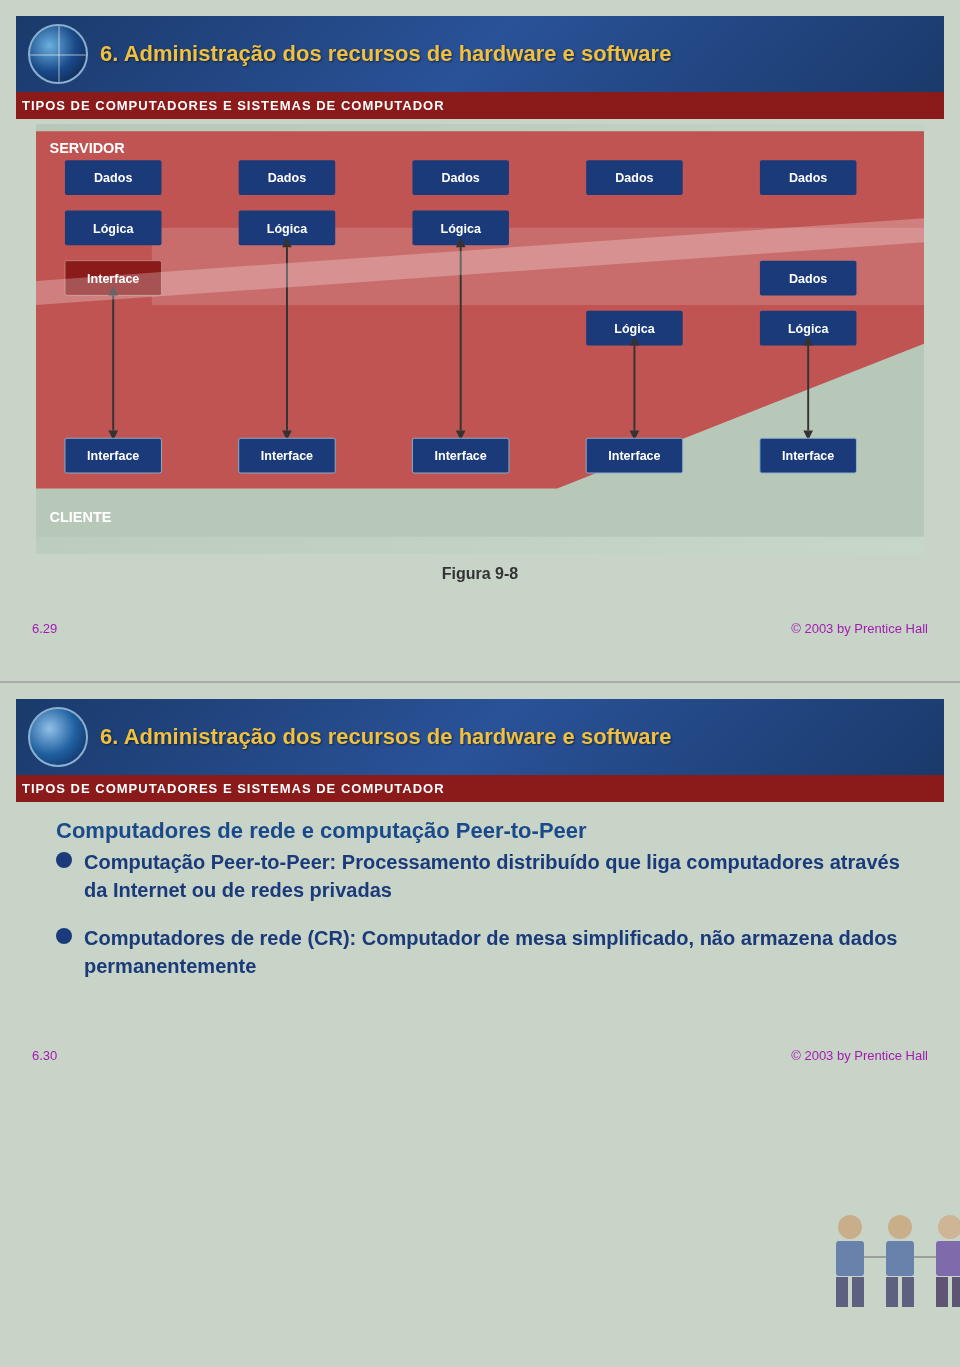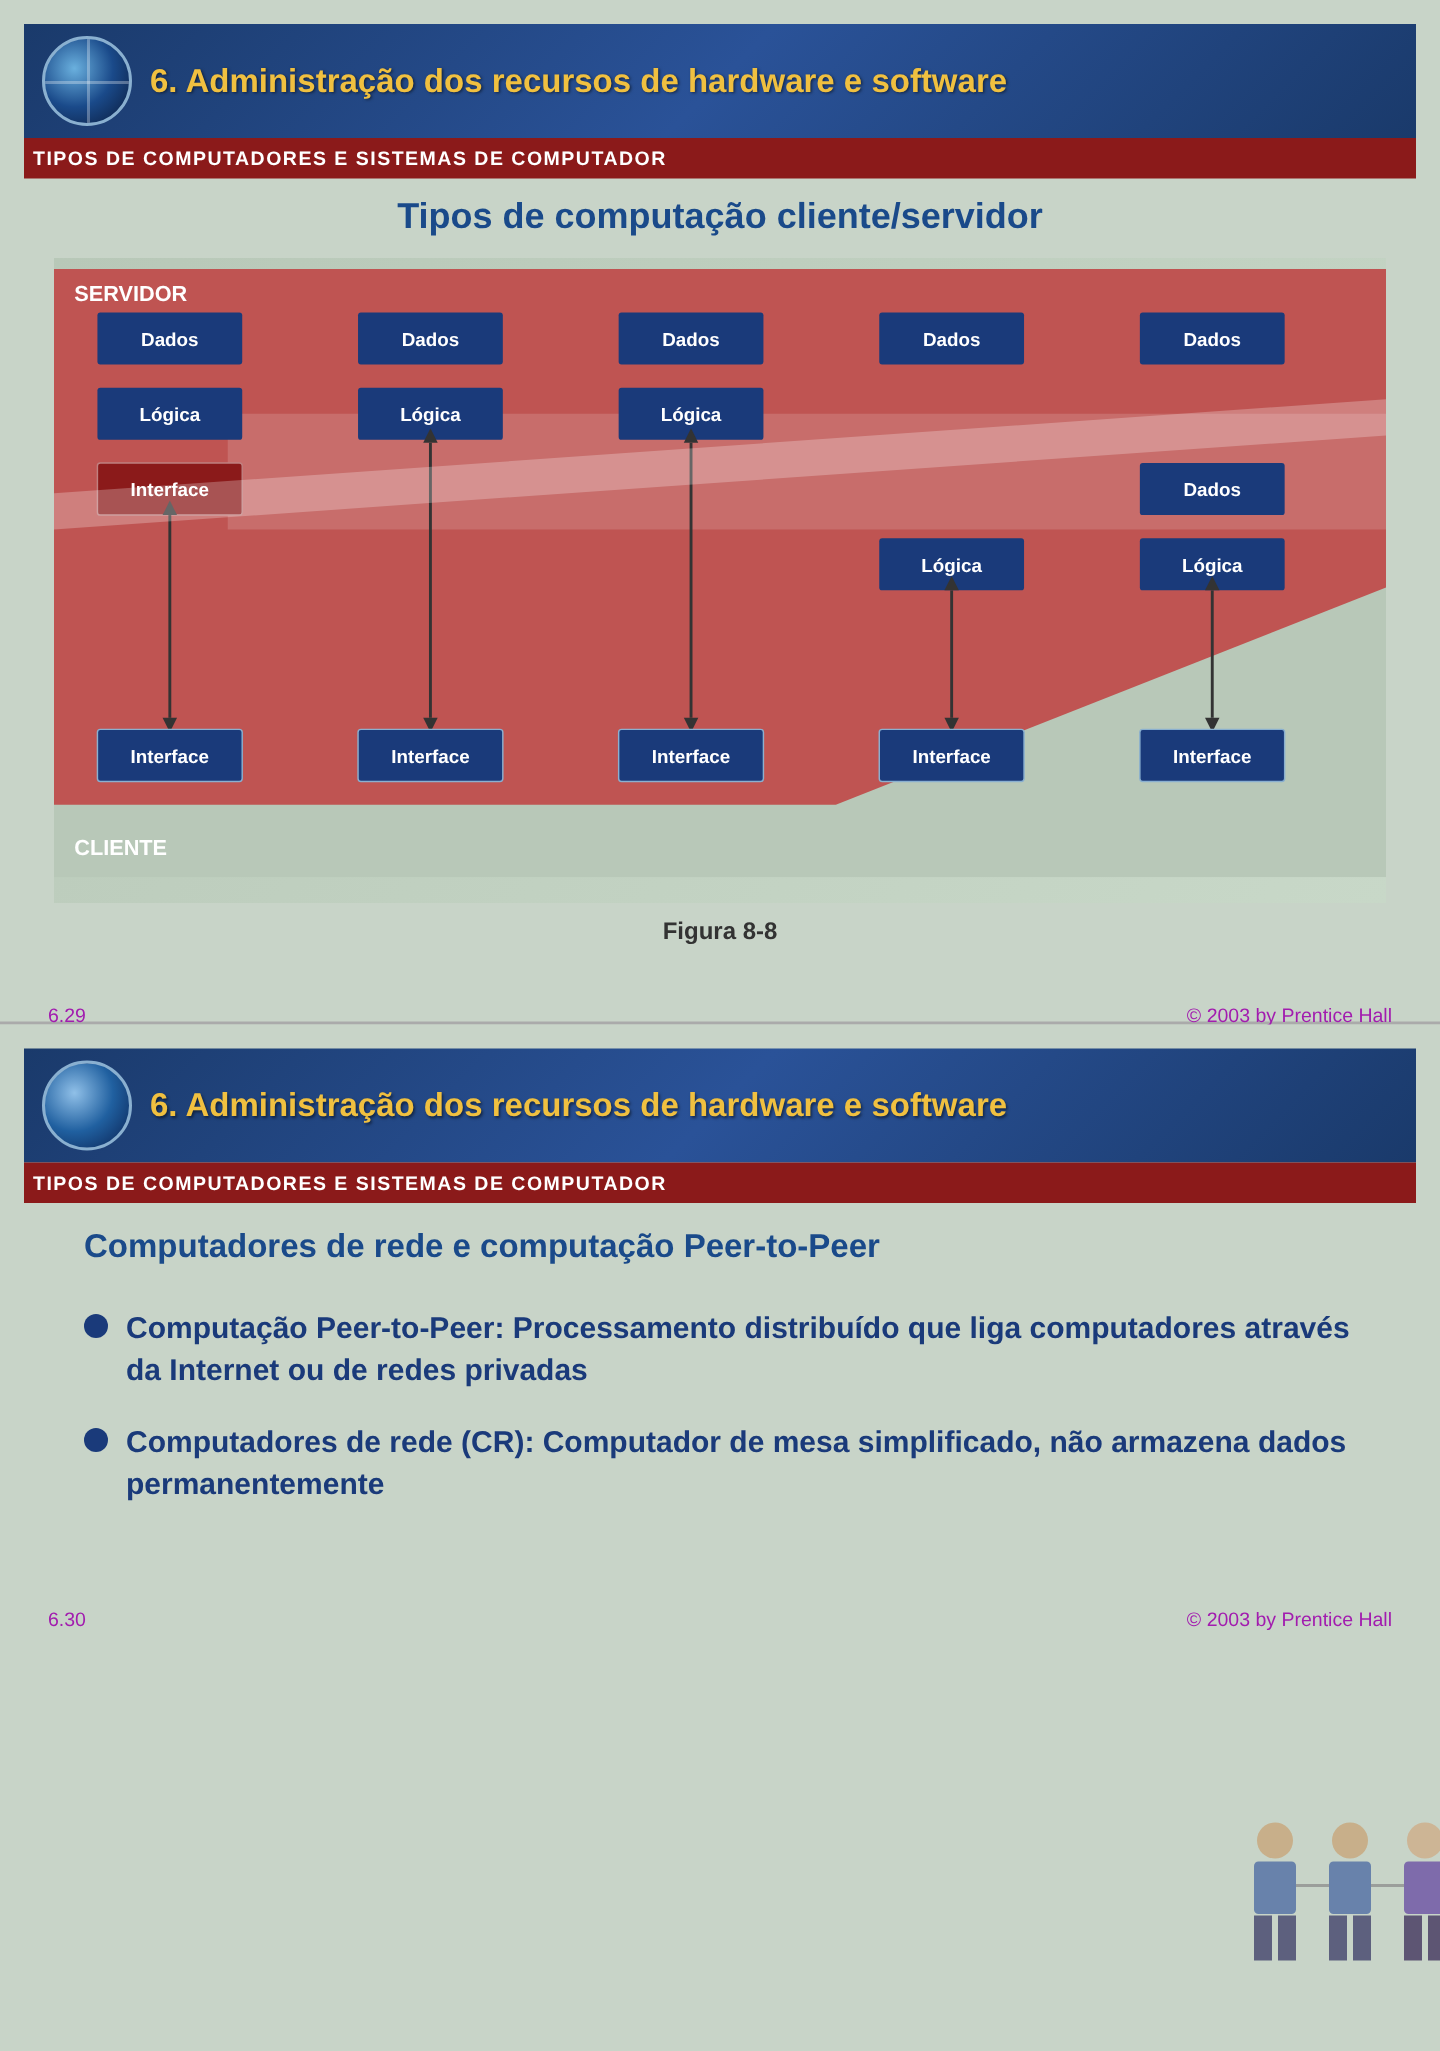--- a/index.html
+++ b/index.html
@@ -121,21 +121,21 @@
 
     
     .content-area {
       padding: 16px 40px;
     }
 
     .section-title {
       color: #1a4a8a;
       font-size: 22px;
       font-weight: bold;
-      margin-bottom: 28px;
+      margin-bottom: 4px;
     }
 
     .bullet-item {
       display: flex;
       align-items: flex-start;
       margin-bottom: 20px;
       gap: 12px;
     }
 
     .bullet-dot {
@@ -186,21 +186,20 @@
 
 <div class="slide slide-1">
 
   <div class="header-bar">
     <div class="header-globe"></div>
     <div class="header-title">6. Administração dos recursos de hardware e software</div>
   </div>
 
   <div class="sub-header">TIPOS DE COMPUTADORES E SISTEMAS DE COMPUTADOR</div>
 
-  <div class="slide-title">Tipos de computação cliente/servidor</div>
 
   <div class="diagram-area">
     <svg class="diagram-svg" viewBox="0 0 920 420" xmlns="http://www.w3.org/2000/svg">
 
       <rect width="920" height="420" fill="#b8c8b8"></rect>
 
       <polygon points="0,0 920,0 920,220 540,370 0,370" fill="#c04040" opacity="0.85"></polygon>
 
       <polygon points="120,100 920,100 920,180 120,180" fill="rgba(255,255,255,0.15)"></polygon>
 
@@ -271,21 +270,21 @@
       <text x="440" y="341" fill="white" font-size="13" font-weight="bold" font-family="Arial" text-anchor="middle">Interface</text>
       <rect x="570" y="318" width="100" height="36" fill="#1a3a7a" rx="2" stroke="#8ab0d0" stroke-width="1"></rect>
       <text x="620" y="341" fill="white" font-size="13" font-weight="bold" font-family="Arial" text-anchor="middle">Interface</text>
       <rect x="750" y="318" width="100" height="36" fill="#1a3a7a" rx="2" stroke="#8ab0d0" stroke-width="1"></rect>
       <text x="800" y="341" fill="white" font-size="13" font-weight="bold" font-family="Arial" text-anchor="middle">Interface</text>
 
       <polygon points="0,155 920,90 920,115 0,180" fill="rgba(255,255,255,0.25)"></polygon>
     </svg>
   </div>
 
-  <div class="fig-caption">Figura 8-8</div>
+  <div class="fig-caption">Figura 9-8</div>
 
   <div class="slide-footer">
     <span>6.29</span>
     <span>© 2003 by Prentice Hall</span>
   </div>
 </div>
 
 <div class="slide slide-2">
 
   <div class="header-bar">

